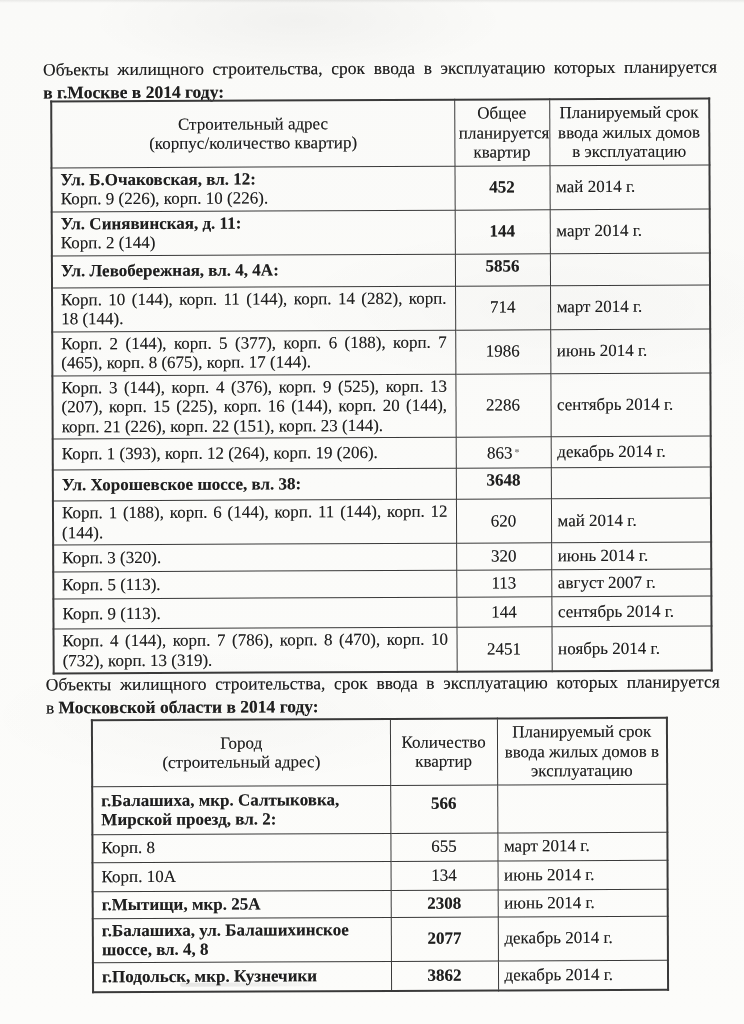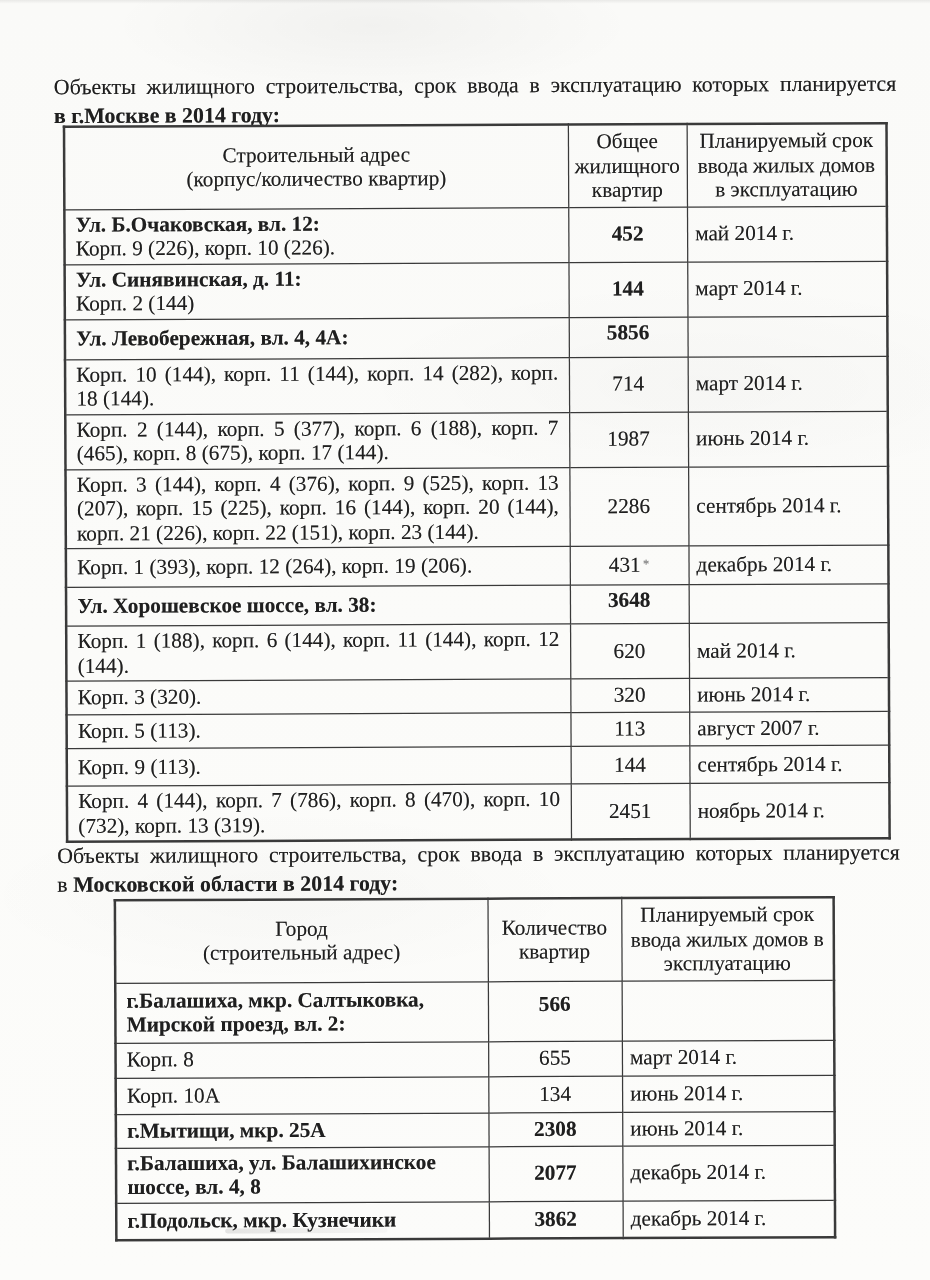--- a/index.html
+++ b/index.html
@@ -52,21 +52,21 @@
           <col style="width:403px">
           <col style="width:95px">
           <col style="width:160px">
         </colgroup>
       <tbody>
           <tr style="height:61px">
         <td class="hdr">
           <div>Строительный адрес</div>
           <div>(корпус/количество квартир)</div>
         </td>
-        <td class="hdr">Общее жилищного квартир</td>
+        <td class="hdr">Общее планируется квартир</td>
         <td class="hdr">Планируемый срок ввода жилых домов в эксплуатацию</td>
       </tr>
       <tr style="height:39px">
         <td class="addr gl">
           <div class="b">Ул. Б.Очаковская, вл. 12:</div>
           <div>Корп. 9 (226), корп. 10 (226).</div>
         </td>
         <td class="qty b">452</td>
         <td class="date">май 2014 г.</td>
       </tr>
@@ -83,31 +83,31 @@
         <td class="qty b" style="vertical-align:top;text-align:center;">5856</td>
         <td class="date"></td>
       </tr>
       <tr style="height:39px">
         <td class="addr">Корп. 10 (144), корп. 11 (144), корп. 14 (282), корп. 18 (144).</td>
         <td class="qty">714</td>
         <td class="date">март 2014 г.</td>
       </tr>
       <tr style="height:39px">
         <td class="addr">Корп. 2 (144), корп. 5 (377), корп. 6 (188), корп. 7 (465), корп. 8 (675), корп. 17 (144).</td>
-        <td class="qty">1987</td>
+        <td class="qty">1986</td>
         <td class="date">июнь 2014 г.</td>
       </tr>
       <tr style="height:58px">
         <td class="addr">Корп. 3 (144), корп. 4 (376), корп. 9 (525), корп. 13 (207), корп. 15 (225), корп. 16 (144), корп. 20 (144), корп. 21 (226), корп. 22 (151), корп. 23 (144).</td>
         <td class="qty">2286</td>
         <td class="date">сентябрь 2014 г.</td>
       </tr>
       <tr style="height:31px">
         <td class="addr">Корп. 1 (393), корп. 12 (264), корп. 19 (206).</td>
-        <td class="qty"><span>431</span><span class="mark">*</span></td>
+        <td class="qty"><span>863</span><span class="mark">*</span></td>
         <td class="date">декабрь 2014 г.</td>
       </tr>
       <tr style="height:31px">
         <td class="addr gl b">Ул. Хорошевское шоссе, вл. 38:</td>
         <td class="qty b" style="vertical-align:top;">3648</td>
         <td class="date"></td>
       </tr>
       <tr style="height:39px">
         <td class="addr">Корп. 1 (188), корп. 6 (144), корп. 11 (144), корп. 12 (144).</td>
         <td class="qty">620</td>

